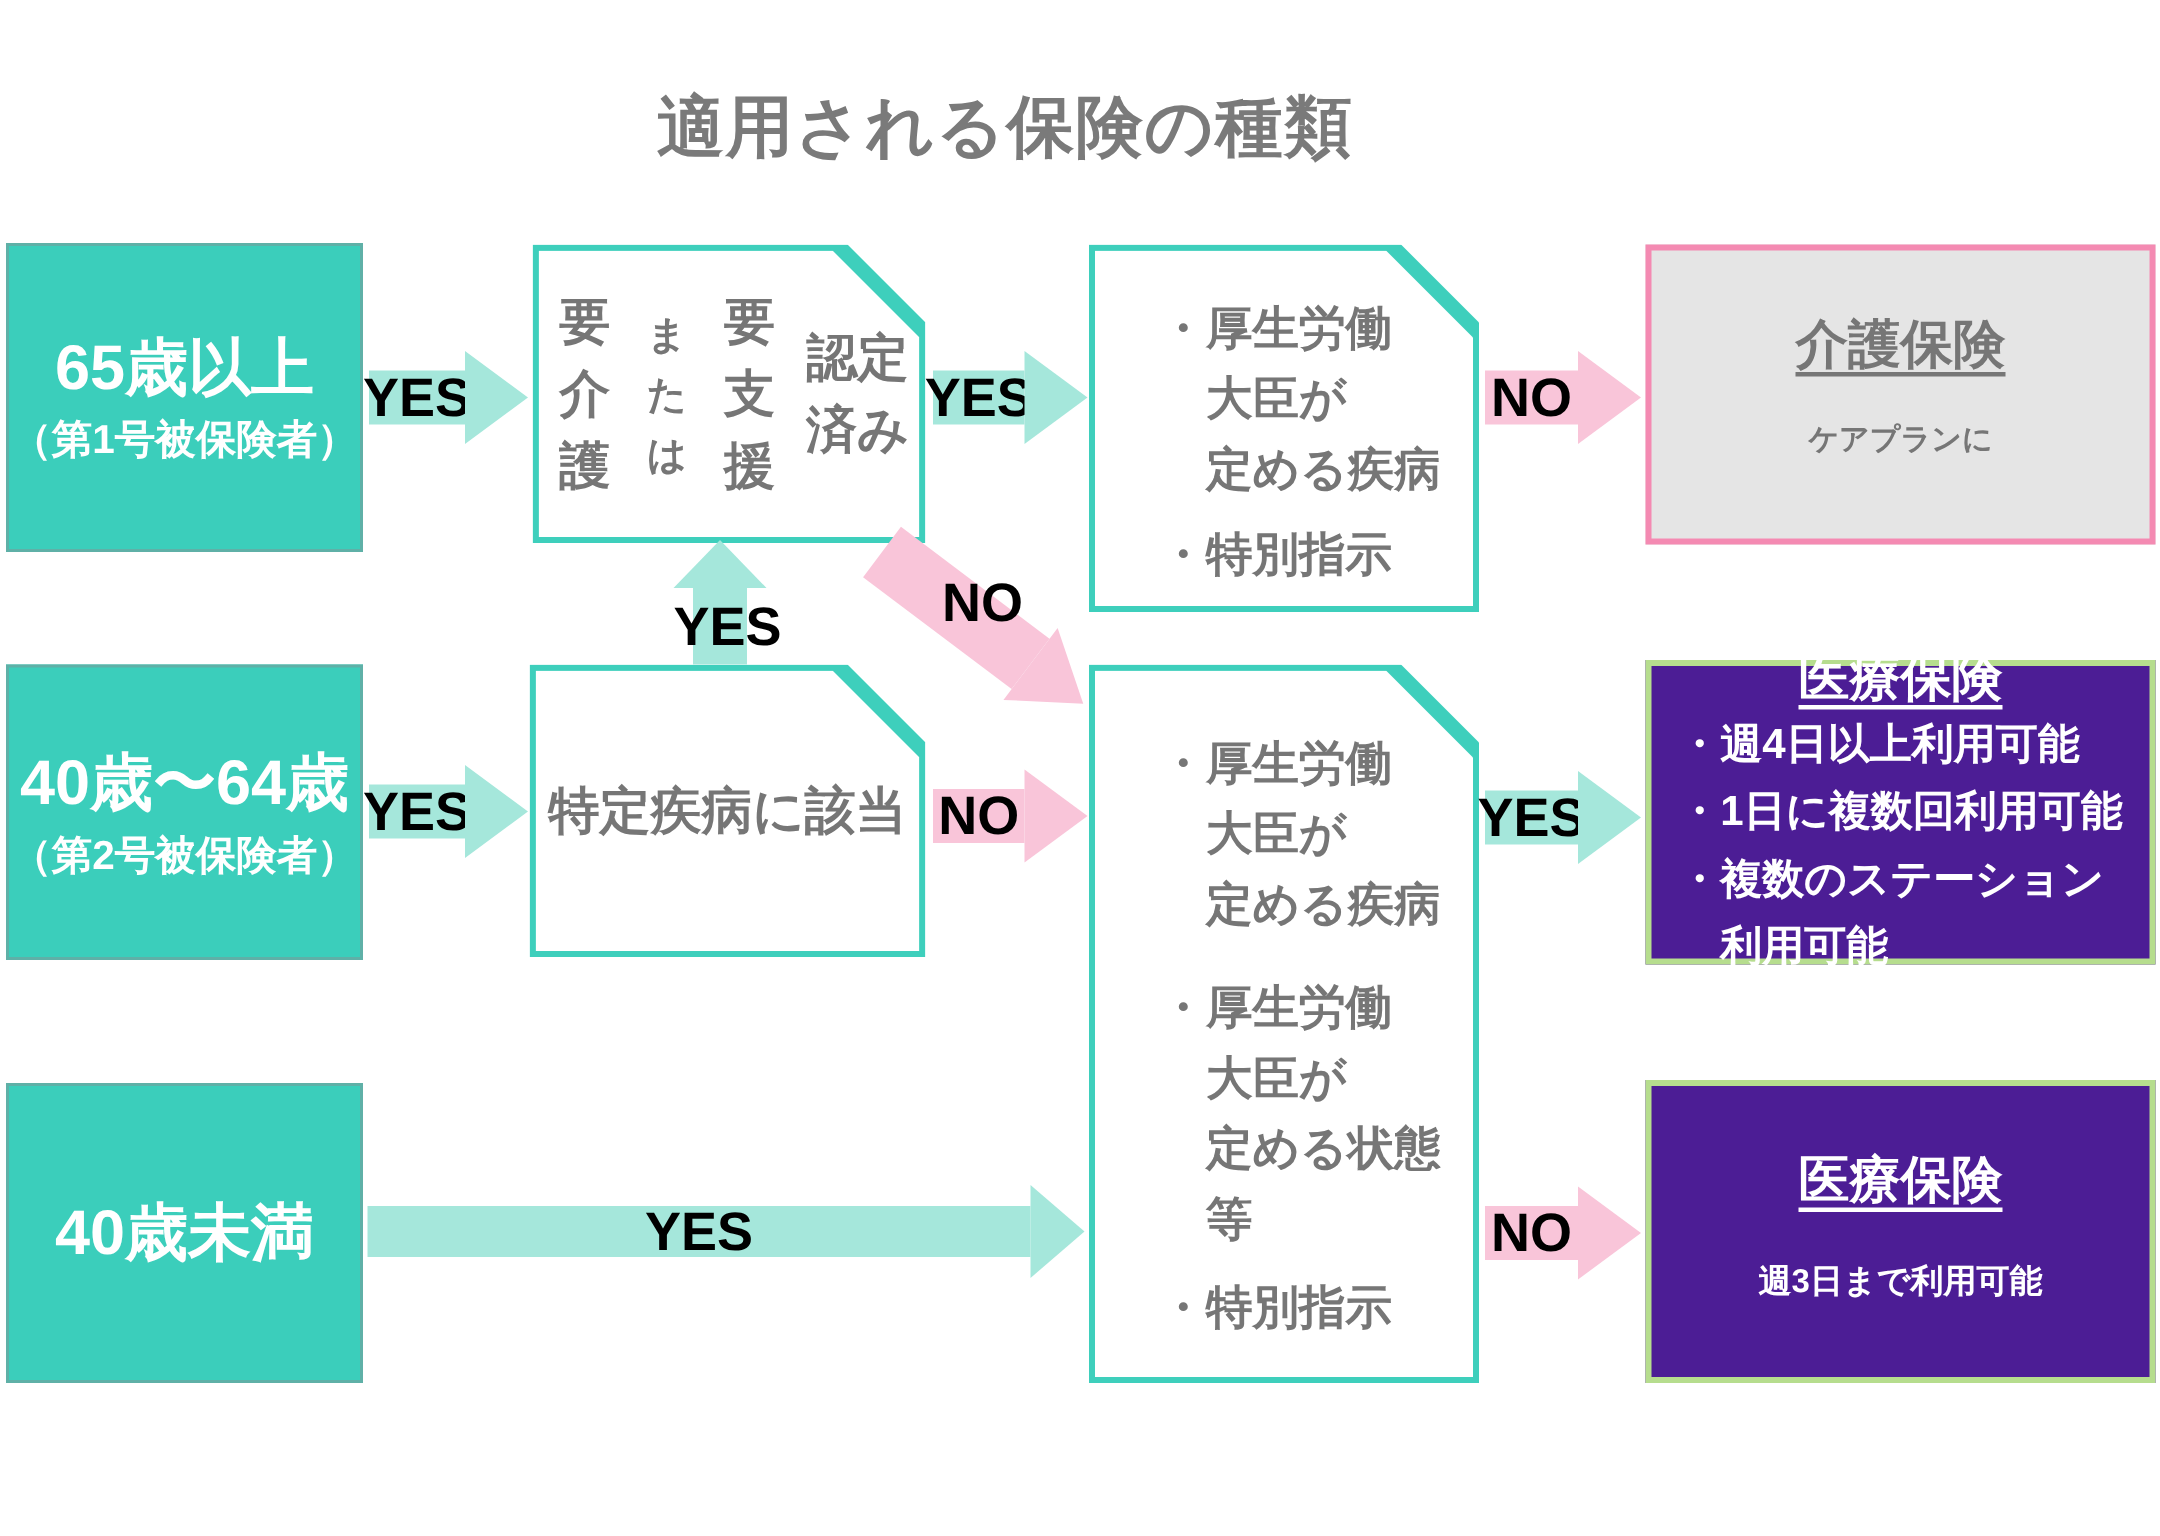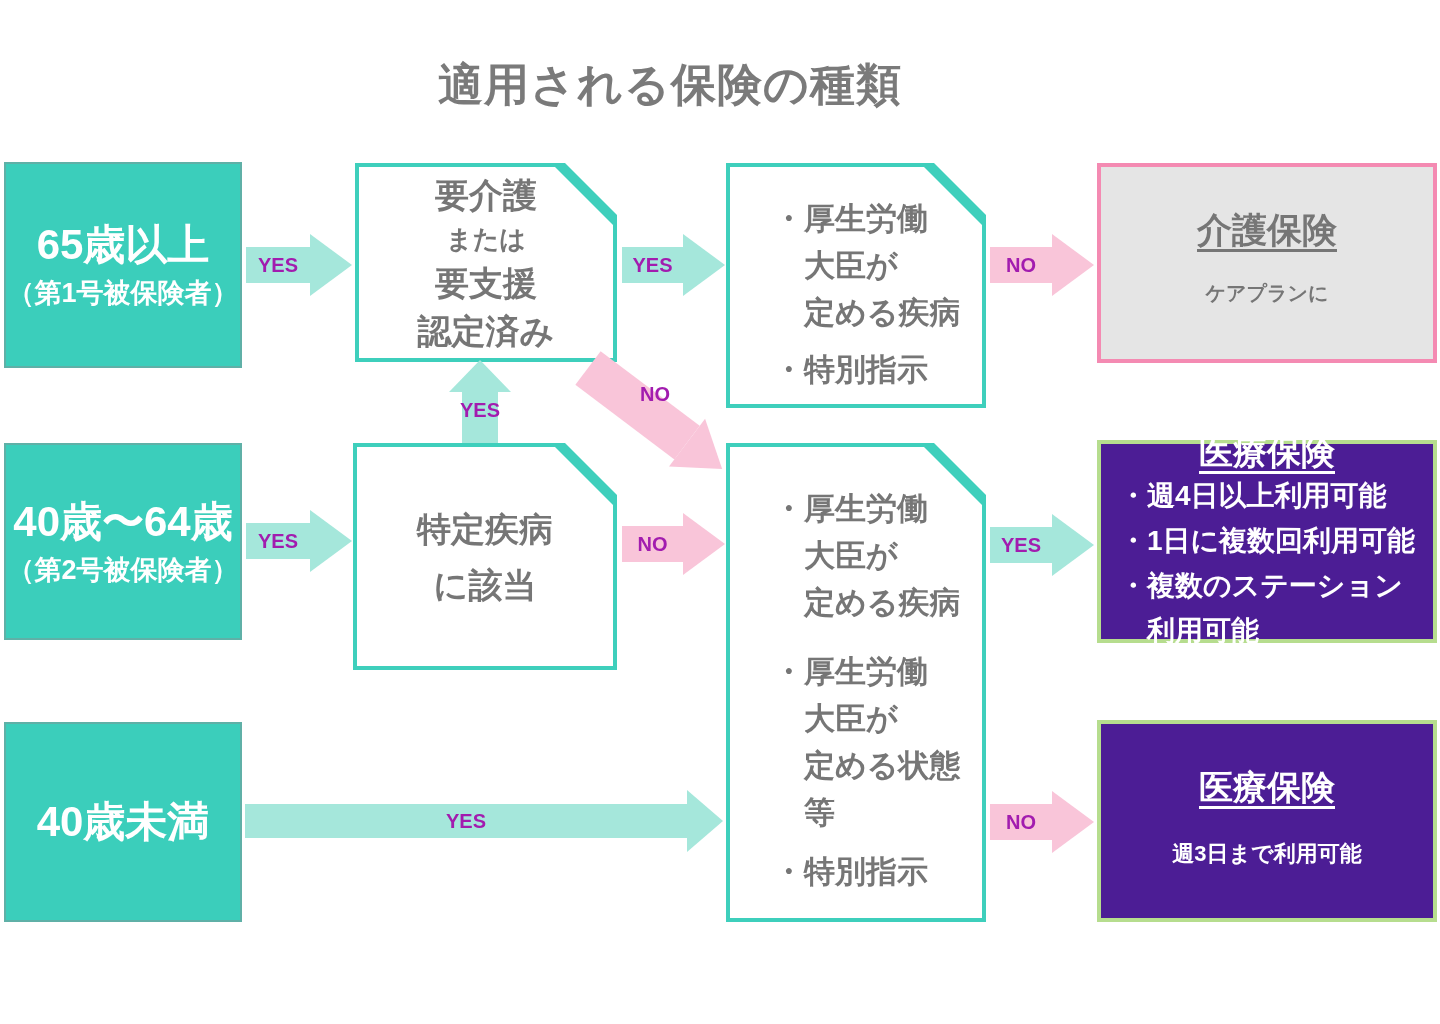--- a/index.html
+++ b/index.html
@@ -53,21 +53,21 @@
     position: absolute;
     inset: 4px;
     background: #ffffff;
     color: #767676;
   }
   .notch-52        { clip-path: polygon(0 0, calc(100% - 52px) 0, 100% 52px, 100% 100%, 0 100%); }
   .notch-52-inner  { clip-path: polygon(0 0, calc(100% - 58px) 0, 100% 58px, 100% 100%, 0 100%); }
 
   .center-stack {
     display: flex;
-    flex-direction: column;
+    flex-direction: row;
     align-items: center;
     justify-content: center;
     text-align: center;
     height: 100%;
   }
   .cond-line      { font-size: 34px; line-height: 48px; }
   .cond-line-sm   { font-size: 26px; line-height: 40px; }
   .cond-line-tall { font-size: 34px; line-height: 56px; }
 
   .bullet-list { padding-left: 24px; padding-right: 8px; }
@@ -129,22 +129,22 @@
   .harrow .ahead {
     width: 0; height: 0;
     border-top: 31px solid transparent;
     border-bottom: 31px solid transparent;
   }
   .teal-a .abody { background: #a5e7db; }
   .teal-a .ahead { border-left: 42px solid #a5e7db; }
   .pink-a .abody { background: #f9c5d9; }
   .pink-a .ahead { border-left: 42px solid #f9c5d9; }
   .alabel {
-    font-size: 20px;
-    color: #a21caf;
+    font-size: 36px;
+    color: #000000;
     line-height: 1;
   }
 
   
   .uparrow {
     position: absolute;
     left: 449px; top: 360px;
     width: 62px; height: 83px;
   }
   .uparrow .uhead {
@@ -219,21 +219,21 @@
     <div class="inner notch-52-inner">
       <div class="center-stack">
         <div class="cond-line">要介護</div>
         <div class="cond-line-sm">または</div>
         <div class="cond-line">要支援</div>
         <div class="cond-line">認定済み</div>
       </div>
     </div>
   </div>
 
-  <div class="notch-box notch-52" style="left:353px;top:443px;width:264px;height:227px;padding-left:17px;">
+  <div class="notch-box notch-52" style="left:353px;top:443px;width:264px;height:195px;padding-left:17px;">
     <div class="inner notch-52-inner">
       <div class="center-stack">
         <div class="cond-line-tall">特定疾病</div>
         <div class="cond-line-tall">に該当</div>
       </div>
     </div>
   </div>
 
   <div class="notch-box notch-52" style="left:726px;top:163px;width:260px;height:245px;">
     <div class="inner notch-52-inner">

